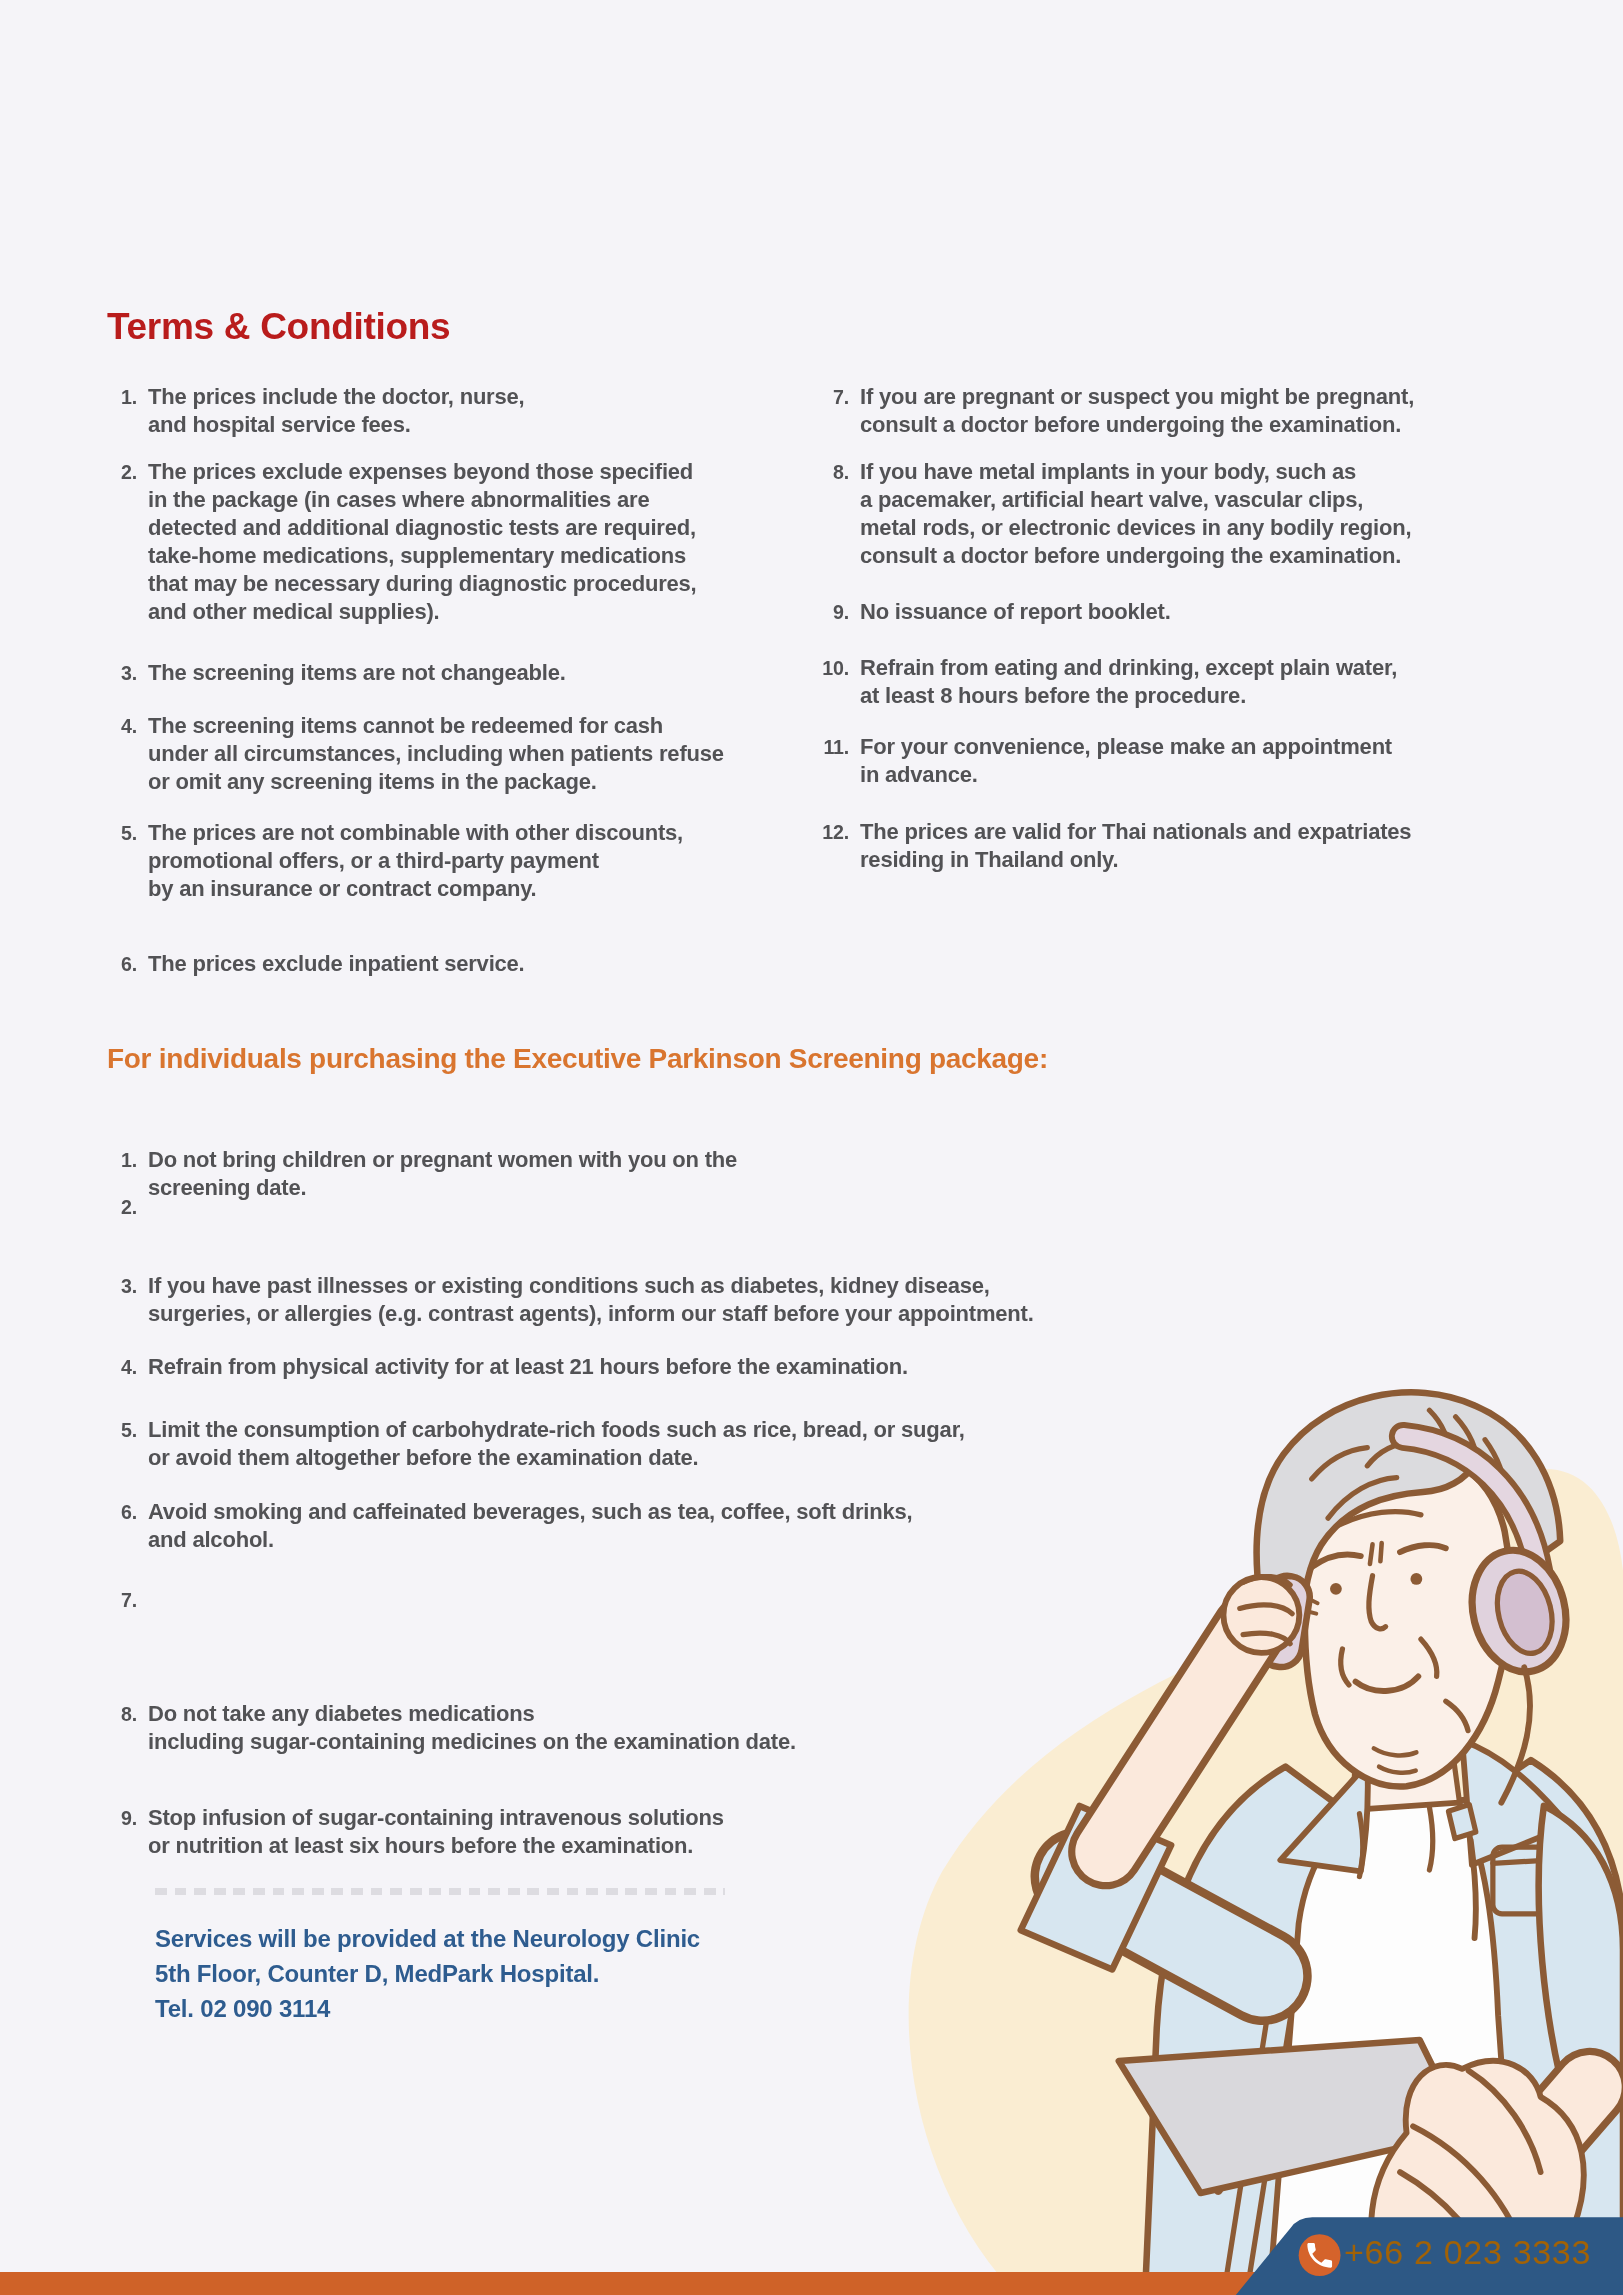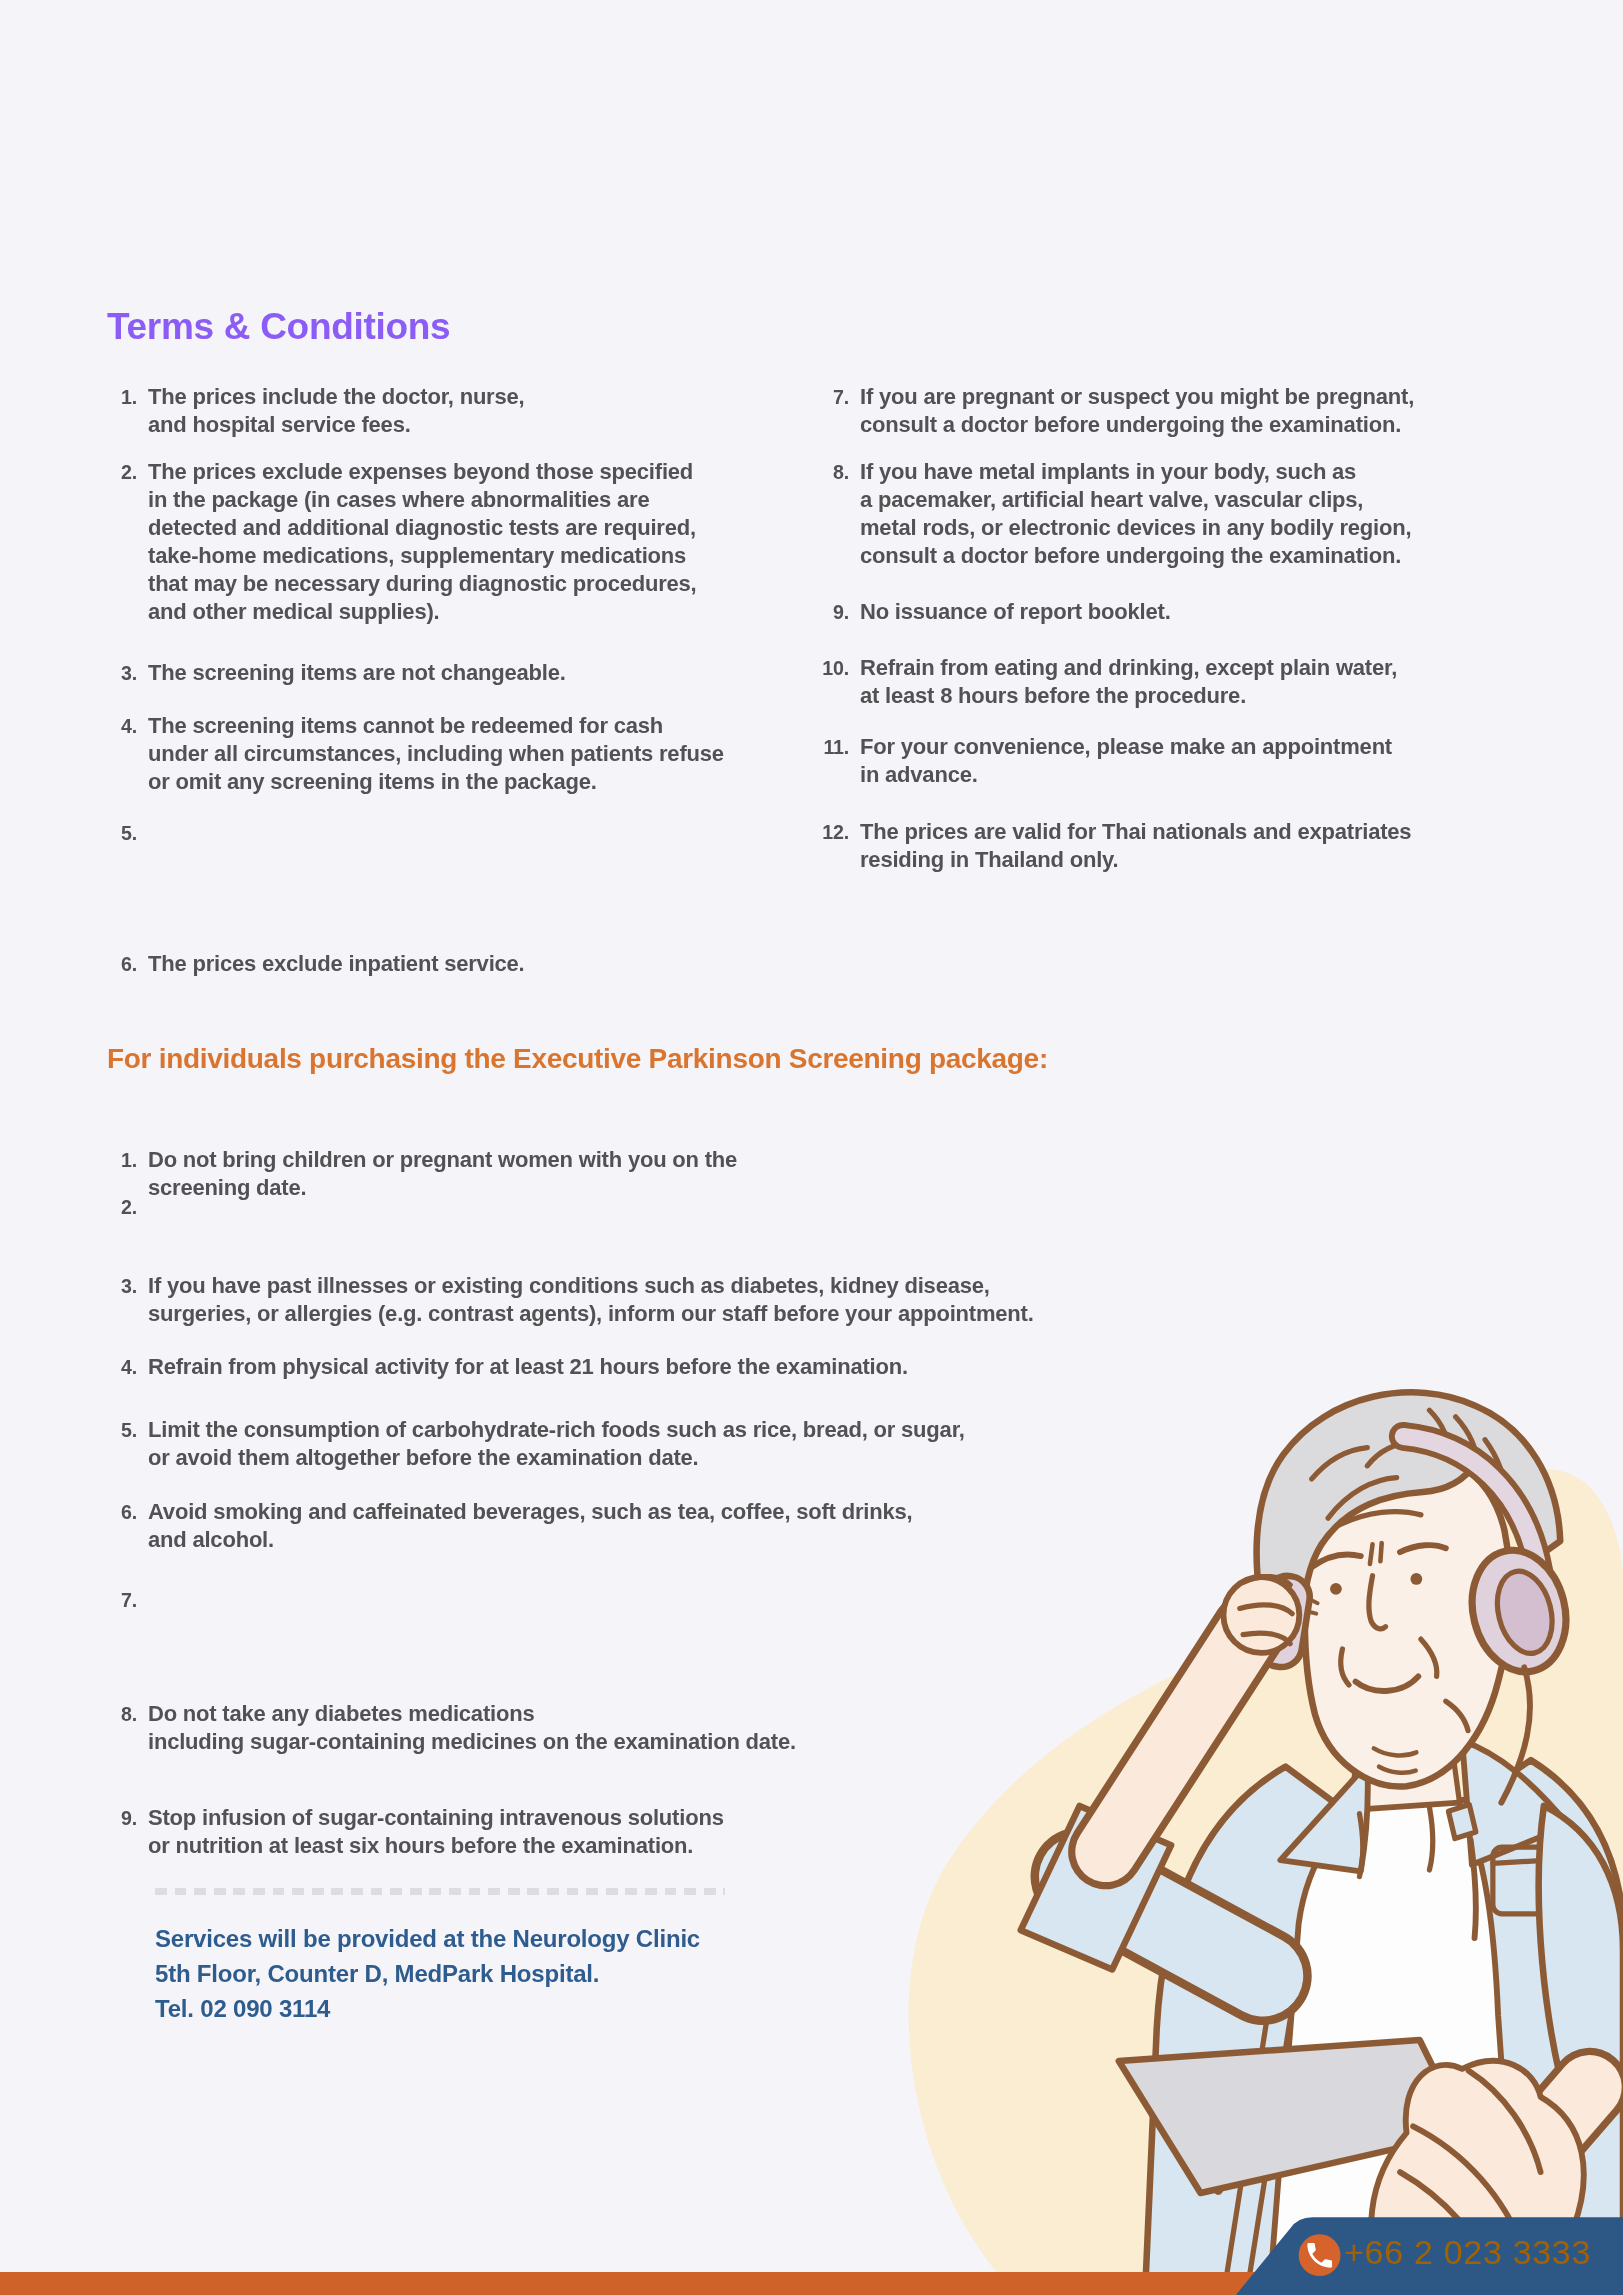--- a/index.html
+++ b/index.html
@@ -6,21 +6,21 @@
   #page{
     position:relative;
     width:1623px;height:2295px;
     background:#F5F4F8;
     overflow:hidden;
     font-family:"Liberation Sans", sans-serif;
   }
   .abs{position:absolute;}
   #main-title{
     left:107px;top:306px;
-    font-size:37px;font-weight:bold;color:#8b5cf6;
+    font-size:37px;font-weight:bold;color:#b91c1c;
     letter-spacing:-0.3px;
   }
   .item{
     position:absolute;
     display:flex;
     font-size:22px;font-weight:bold;color:#525255;
     line-height:28px;letter-spacing:-0.2px;
   }
   .item .num{
     flex:none;width:30px;text-align:right;margin-right:11px;
@@ -81,20 +81,23 @@
       <span class="txt">The screening items are not changeable.</span>
     </div>
   <div class="item col-l" style="top:712px">
       <span class="num">4.</span>
       <span class="txt">The screening items cannot be redeemed for cash
 under all circumstances, including when patients refuse
 or omit any screening items in the package.</span>
     </div>
   <div class="item col-l" style="top:819px">
       <span class="num">5.</span>
+      <span class="txt">The prices are not combinable with other discounts,
+promotional offers, or a third-party payment
+by an insurance or contract company.</span>
     </div>
   <div class="item col-l" style="top:950px">
       <span class="num">6.</span>
       <span class="txt">The prices exclude inpatient service.</span>
     </div>
 
   <div class="item col-r" style="top:383px">
       <span class="num">7.</span>
       <span class="txt">If you are pregnant or suspect you might be pregnant,
 consult a doctor before undergoing the examination.</span>

